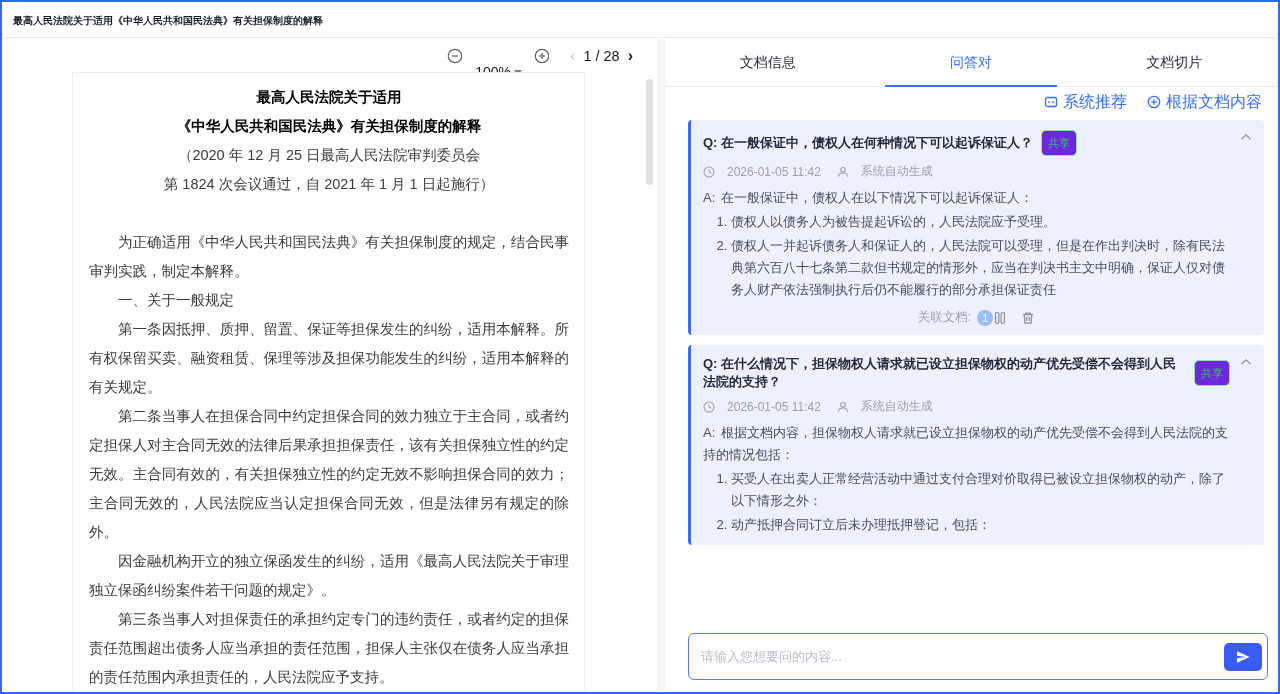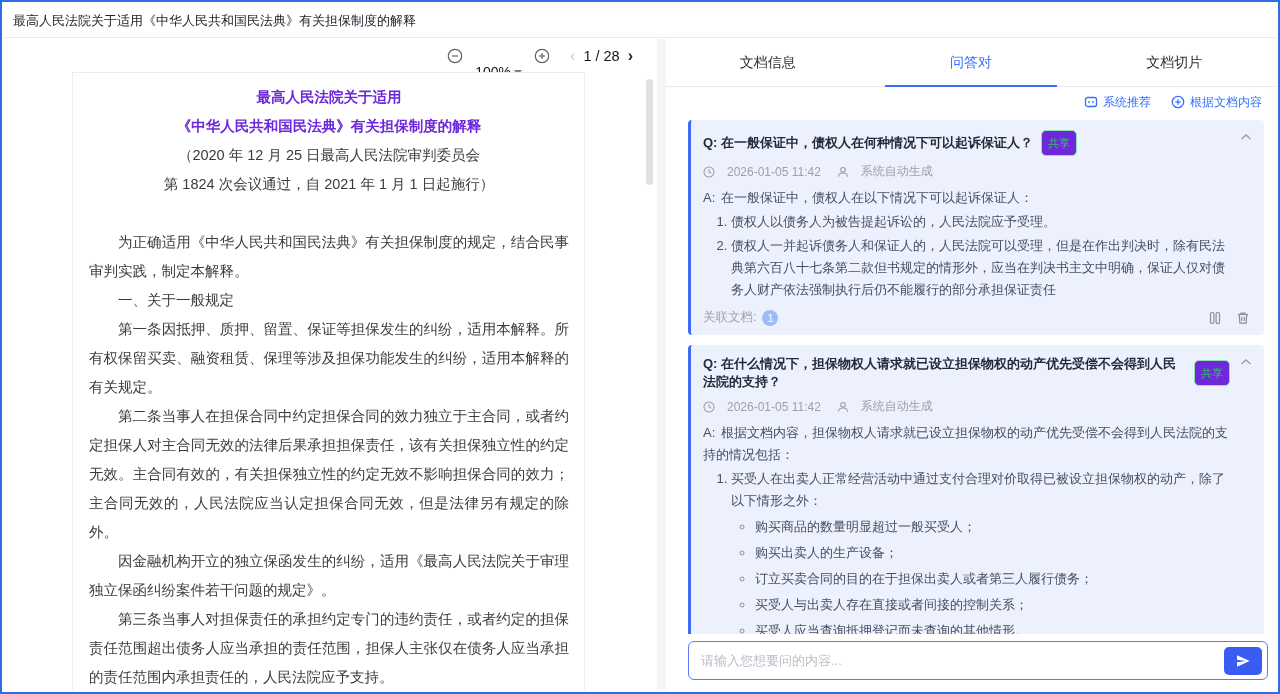--- a/index.html
+++ b/index.html
@@ -4,38 +4,38 @@
 <style>
   * { box-sizing: border-box; margin: 0; padding: 0; }
   html,body { width:1280px; height:694px; }
   body { font-family: "Liberation Sans", sans-serif; background:#fff; position:relative; overflow:hidden; }
 
   .window { position:absolute; inset:0; border:2px solid #2e6ce5; background:#fff; overflow:hidden; }
 
   
   .titlebar { position:absolute; left:2px; top:2px; right:2px; height:34px;
     display:flex; align-items:center; padding-left:9px;
-    font-size:13px; font-weight:400; color:#1b1f26; border-bottom:1px solid #ebebeb; background:#fff; }
+    font-size:10px; font-weight:700; color:#1b1f26; border-bottom:1px solid #ebebeb; background:#fff; }
 
   
   .left-panel { position:absolute; left:2px; top:37px; width:653px; bottom:2px; background:#fff; overflow:hidden; }
   .viewer-toolbar { height:33px; display:flex; align-items:center; justify-content:flex-end;
     gap:12px; padding-right:24px; font-size:14px; color:#3d4149; }
   .viewer-toolbar .icon-btn { display:flex; align-items:center; color:#5f6368; cursor:pointer; }
   .zoom-select { display:flex; align-items:center; gap:3px; color:#16181d; cursor:pointer;margin-top:32px; }
   .caret { width:0; height:0; border-left:4px solid transparent; border-right:4px solid transparent; border-top:5px solid #7a7f87; margin-top:2px; }
   .pager { display:flex; align-items:center; gap:8px; margin-left:8px; }
   .pager .prev { color:#c3c7cd; font-size:16px; cursor:pointer; }
   .pager .next { color:#1b1f26; font-size:16px; font-weight:700; cursor:pointer; }
   .pager .page-ind { color:#16181d; font-size:14.5px; }
 
   .paper { position:absolute; left:68px; top:33px; width:513px; height:700px;
     background:#fff; border:1px solid #ededee; padding:10px 15px 0 16px; }
   .doc { font-size:14.5px; color:#3c3c3e; line-height:29px; }
-  .doc .t { text-align:center; font-weight:700; color:#6d28d9; }
+  .doc .t { text-align:center; font-weight:700; color:#000000; }
   .doc .sub { text-align:center; }
   .doc .blank { height:29px; }
   .doc p.body { text-indent:2em; text-align:justify; }
 
   .v-scrollbar { position:absolute; right:4px; top:40px; width:7px; height:106px;
     background:#dfe1e4; border-radius:4px; }
 
   
   .divider { position:absolute; left:655px; top:37px; width:9px; bottom:2px; background:#f4f5f6; }
   .drag-handle { position:absolute; left:671px; top:374px; width:13px; height:19px;
@@ -46,48 +46,48 @@
   
   .right-panel { position:absolute; left:664px; top:37px; right:2px; bottom:2px;
     display:flex; flex-direction:column; background:#fff; }
   .tabs { height:48px; display:flex; border-bottom:1px solid #e9eaec; flex:none; }
   .tab { flex:1; display:flex; align-items:center; justify-content:center;
     font-size:14px; color:#2b2f38; position:relative; cursor:pointer; }
   .tab.active { color:#3370ff; font-weight:500;text-align:right; }
   .tab.active::after { content:""; position:absolute; bottom:-1px; left:16px; right:16px; height:2px; background:#3370ff; }
 
   .actions-row { height:30px; flex:none; display:flex; align-items:center; justify-content:flex-end;
-    gap:20px; padding-right:14px; color:#3370ff; font-size:12px; }
+    gap:20px; padding-right:14px; color:#3370ff; font-size:16px; }
   .action-link { display:flex; align-items:center; gap:5px; cursor:pointer; }
 
   .cards { flex:1 1 auto; overflow:hidden; padding:3px 12px 0 22px; display:flex; flex-direction:column; gap:10px; }
   .card { background:#edf1fd; border-left:3px solid #3f6bf4; border-radius:4px;
     padding:10px 34px 9px 12px; position:relative; font-size:13px; }
   .q-row { color:#232a3c; font-weight:700; display:flex; align-items:center; gap:8px; line-height:18px; }
   .badge-share { flex:none; font-size:11px; font-weight:400; color:#35c06a; background:#6d28d9;
     border:1px solid #8ee0ac; border-radius:5px; padding:4px 6px; line-height:16px; }
   .collapse-btn { position:absolute; right:12px; top:13px; color:#9aa0aa; cursor:pointer; display:flex; }
   .meta-row { display:flex; align-items:center; gap:16px; color:#9ba1ac; font-size:12px; margin-top:7px; }
   .meta-item { display:flex; align-items:center; gap:12px; }
   .answer { margin-top:7px; color:#474e63; line-height:22px; }
   .answer .a-prefix { margin-right:2px; }
   ol.ans-ol { margin:2px 0 0 0; padding-left:28px; }
   ol.ans-ol > li { margin-top:2px; }
   ul.ans-ul { list-style-type:circle; padding-left:24px; margin:2px 0; color:#474e63; }
   ul.ans-ul > li { margin:4px 0; }
   ul.ans-ul > li::marker { color:#8d93a0; }
-  .card-footer { display:flex; align-items:center; justify-content:space-between; margin-top:8px; }
+  .card-footer { display:flex; align-items:center; justify-content:center; margin-top:8px; }
   .related { display:flex; align-items:center; gap:6px; color:#9ba1ac; font-size:12.5px; }
   .related-badge { width:16px; height:16px; border-radius:50%; background:#9dbbf6; color:#fff;
     font-size:11px; display:flex; align-items:center; justify-content:center; cursor:pointer; }
   .footer-icons { display:flex; align-items:center; gap:14px; color:#8a8f99; margin-right:-20px; }
   .footer-icons span { display:flex; cursor:pointer; }
 
   .inputbar { flex:none; padding:7px 8px 10px 22px; }
-  .input-box { height:39px; border:1.5px solid #5d79f8; border-radius:6px;
+  .input-box { height:47px; border:1.5px solid #5d79f8; border-radius:6px;
     display:flex; align-items:center; padding:0 5px 0 12px; }
   .ask-input { flex:1; border:none; outline:none; font-size:13px; color:#333;
     font-family:"Liberation Sans", sans-serif; background:transparent; }
   .ask-input::placeholder { color:#b9bdc6; }
   .send-btn { flex:none; width:38px; height:28px; background:#3a5cf3; border:none; border-radius:5px;
     display:flex; align-items:center; justify-content:center; cursor:pointer; }
 
   svg { display:block; }
 </style>
 </head>
@@ -294,27 +294,20 @@
             </span>
             <span>系统自动生成</span>
           </span>
         </div>
         <div class="answer">
           <span class="a-prefix">A:</span>
           <span>根据文档内容，担保物权人请求就已设立担保物权的动产优先受偿不会得到人民法院的支持的情况包括：</span>
           <ol class="ans-ol">
             <li>
               <span>买受人在出卖人正常经营活动中通过支付合理对价取得已被设立担保物权的动产，除了以下情形之外：</span>
-              <ul class="ans-ul">
-                  <li>购买商品的数量明显超过一般买受人；</li>
-                  <li>购买出卖人的生产设备；</li>
-                  <li>订立买卖合同的目的在于担保出卖人或者第三人履行债务；</li>
-                  <li>买受人与出卖人存在直接或者间接的控制关系；</li>
-                  <li>买受人应当查询抵押登记而未查询的其他情形。</li>
-                </ul>
             </li>
             <li>
               <span>动产抵押合同订立后未办理抵押登记，包括：</span>
               
             </li>
           </ol>
           
         </div>
       </div>
 

